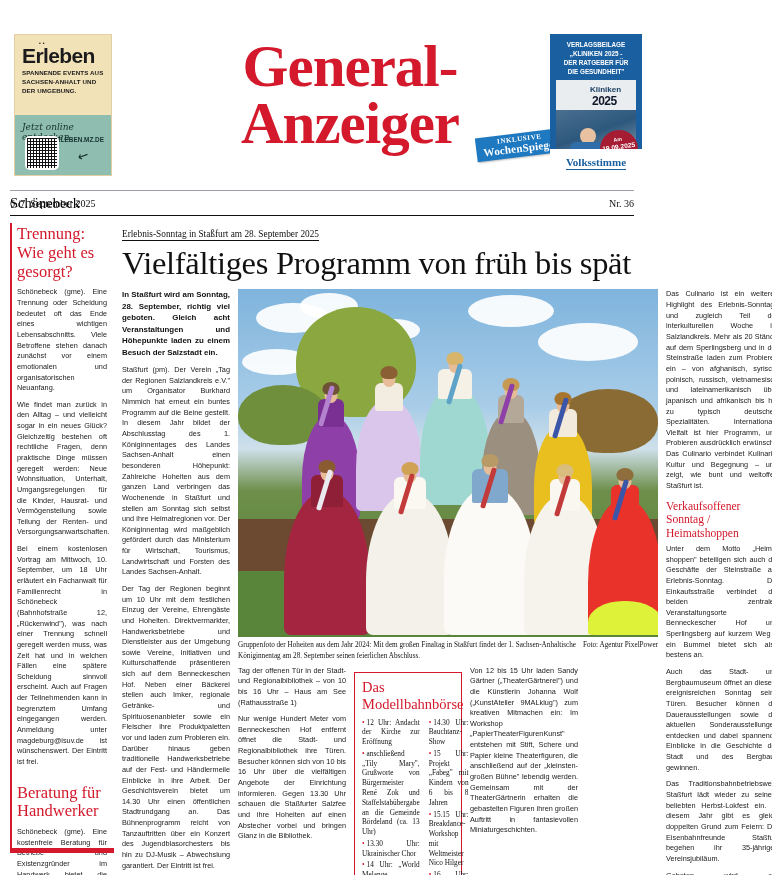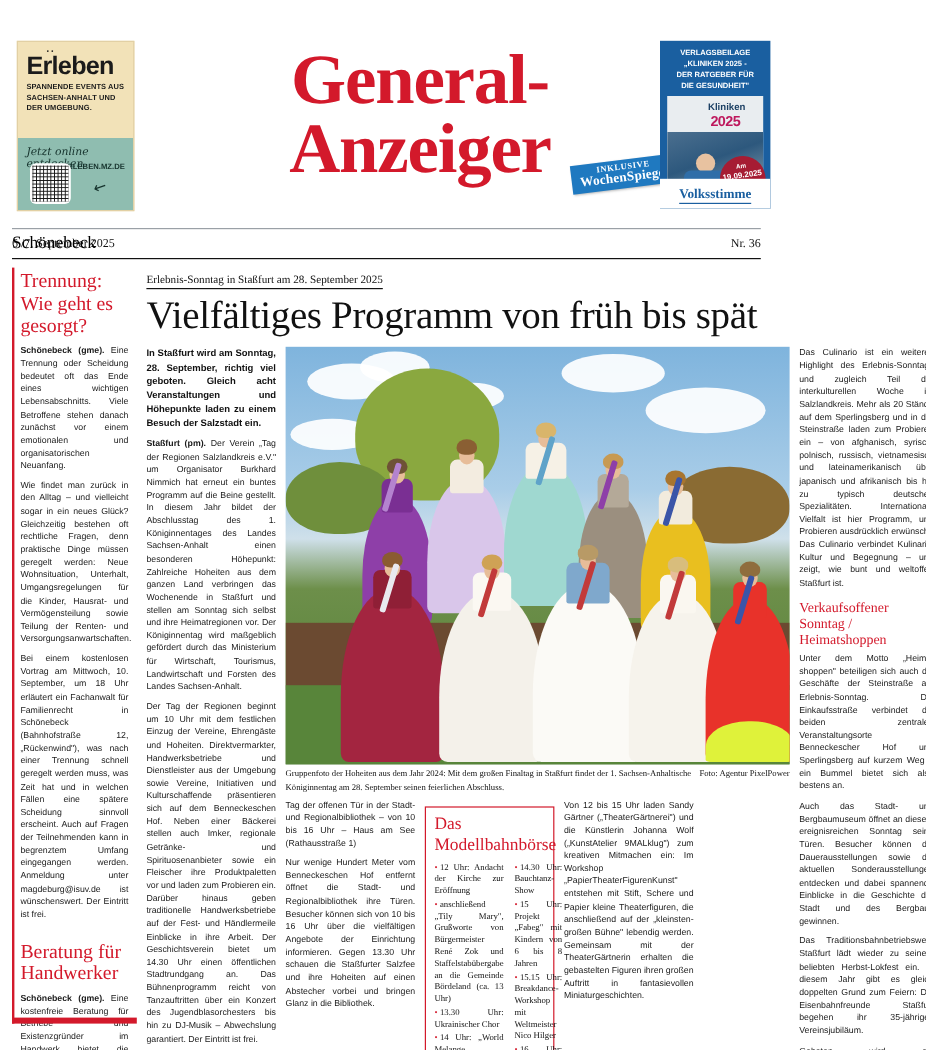--- a/index.html
+++ b/index.html
@@ -64,21 +64,21 @@
   .wospiegel .l2{font-family:"Liberation Serif",serif;font-size:11px;font-weight:bold;letter-spacing:.2px;}
 
   .ad-kliniken{
     position:absolute;right:2px;top:34px;width:92px;height:140px;background:#1a5fa0;
     color:#fff;overflow:hidden;
   }
   .kl-txt{padding:6px 5px 3px 5px;text-align:center;font-size:6.3px;line-height:1.45;font-weight:bold;}
   .kl-txt .hl{color:#fff;}
   .kl-cover{position:relative;margin:0 6px;height:82px;background:#e9edf0;overflow:hidden;}
   .kl-cover .kt{position:absolute;left:34px;top:5px;font-size:8px;font-weight:bold;color:#1b3f63;}
-  .kl-cover .ky{position:absolute;left:36px;top:14px;font-size:12px;font-weight:bold;color:#be185d;letter-spacing:-.5px;}
+  .kl-cover .ky{position:absolute;left:36px;top:14px;font-size:12px;font-weight:bold;color:#0f172a;letter-spacing:-.5px;}
   .kl-cover .photo{
     position:absolute;left:0;bottom:0;width:100%;height:52px;
     background:linear-gradient(160deg,#4b6f8f 0%,#2d587d 45%,#8fa6b4 100%);
   }
   .kl-cover .head{position:absolute;left:24px;bottom:18px;width:16px;height:16px;border-radius:50%;background:#e8c2a0;}
   .kl-cover .body{position:absolute;left:14px;bottom:0;width:36px;height:20px;background:#2f6ea8;border-radius:6px 6px 0 0;}
   .kl-badge{
     position:absolute;right:4px;bottom:6px;width:38px;height:38px;border-radius:50%;
     background:#a61c33;color:#fff;font-size:5.2px;text-align:center;line-height:1.35;
     padding-top:6px;box-sizing:border-box;transform:rotate(-8deg);font-weight:bold;
@@ -115,21 +115,21 @@
   .rail h2{
     font-family:"Liberation Serif","DejaVu Serif",serif;font-weight:normal;color:#d3192b;
     font-size:16.5px;line-height:1.14;margin:2px 0 6px 0;
   }
   .rail h2.second{margin-top:16px;}
 
   p.body, .rail p{
     font-size:7.3px;line-height:1.46;text-align:justify;margin:0 0 6px 0;color:#1a1a1a;
     hyphens:auto;
   }
-  .place{font-weight:bold;}
+  .place{font-weight:normal;}
 
   .maincol{flex:1;padding-left:8px;}
   .kicker{
     font-family:"Liberation Serif","DejaVu Serif",serif;font-size:9.3px;color:#111;
     border-bottom:1px solid #111;display:inline-block;padding-bottom:1px;margin-bottom:4px;
   }
   h1.headline{
     font-family:"Liberation Serif","DejaVu Serif",serif;font-weight:normal;
     font-size:32.5px;line-height:1.03;margin:2px 0 9px 0;color:#111;letter-spacing:-.3px;
   }

